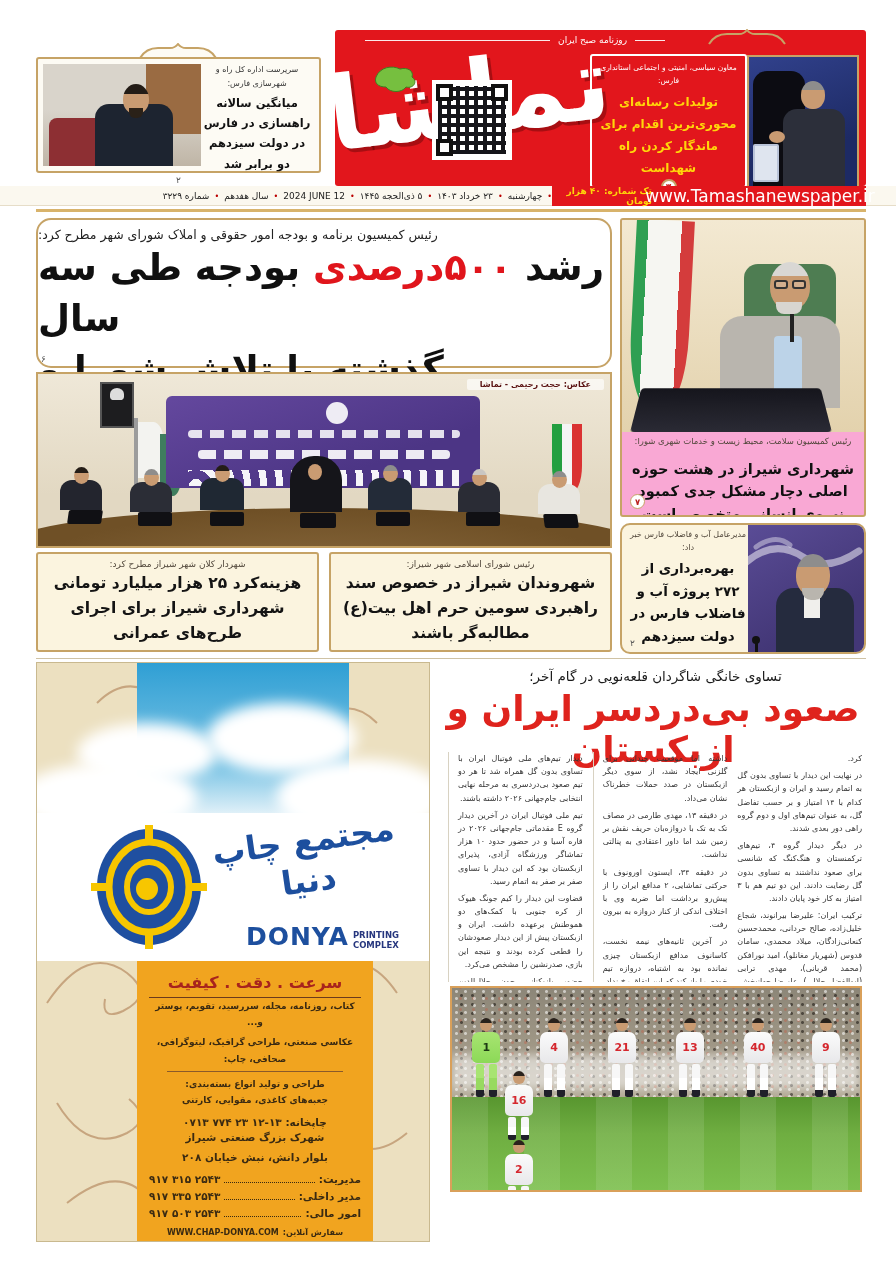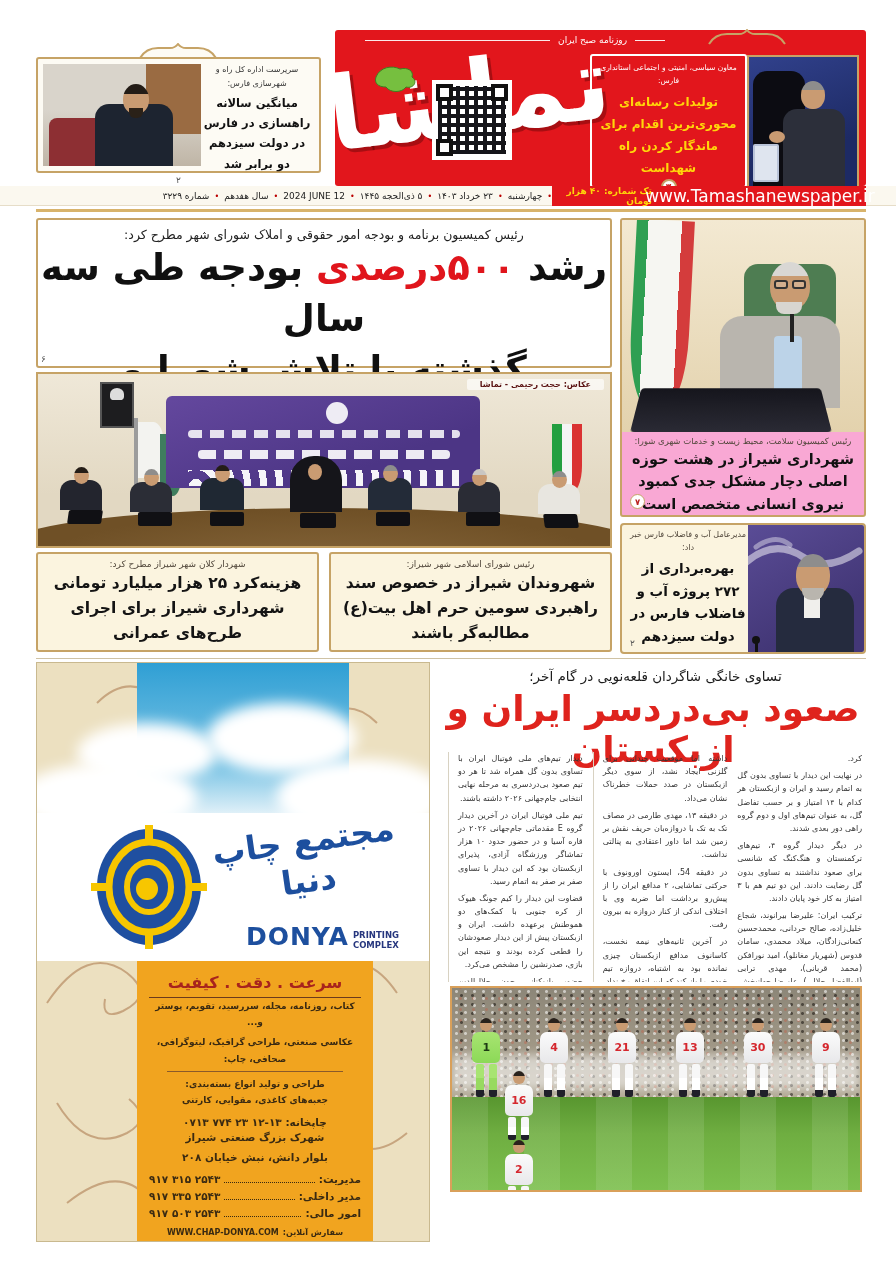--- a/index.html
+++ b/index.html
@@ -39,44 +39,44 @@
   
   .date-bar{position:absolute;left:0;top:186px;width:896px;height:20px;background:#fbf8ef;border-bottom:1px solid #e6ddc8;}
   .date-red{position:absolute;left:552px;top:0;width:314px;height:20px;background:#e2161c;}
   .date-line{position:absolute;right:344px;left:8px;top:0;height:20px;direction:rtl;display:flex;align-items:center;gap:5px;font-size:9px;color:#222;white-space:nowrap;overflow:hidden;}
   .date-line .dot{color:#b00;font-size:8px;}
   .price{position:absolute;left:556px;top:0;width:96px;height:20px;display:flex;align-items:center;justify-content:center;color:#ffd60a;font-size:9px;font-weight:bold;}
   .site{position:absolute;left:660px;top:0;width:200px;height:20px;display:flex;align-items:center;justify-content:center;color:#fff;font-size:17px;}
   .gold-rule{position:absolute;left:36px;top:209px;width:830px;height:3px;background:#d8b36b;}
 
   
-  .lead-box{position:absolute;left:36px;top:218px;width:576px;height:150px;border:2px solid #c6a366;border-radius:3px;background:#fff;text-align:center;padding-top:7px;}
+  .lead-box{position:absolute;left:36px;top:218px;width:576px;height:150px;border:2px solid #c6a366;border-radius:15px;background:#fff;text-align:left;padding-top:7px;}
   .lead-box .kicker{font-size:12.5px;color:#222;}
   .lead-title{font-size:37px;font-weight:900;color:#101010;line-height:1.38;letter-spacing:-1px;direction:rtl;}
   .lead-title .hl{color:#e0151c;}
   .lead-ref{position:absolute;left:3px;bottom:2px;font-size:9px;color:#555;}
 
   .photo-box{position:absolute;left:36px;top:372px;width:576px;height:176px;border:2px solid #c6a366;overflow:hidden;background:#e9e1cf;}
   .photo-caption{position:absolute;right:6px;top:5px;background:rgba(255,255,255,.65);color:#5a1212;font-size:8px;font-weight:bold;padding:1px 13px;border-radius:2px;direction:rtl;}
 
   .sub-box{position:absolute;top:552px;height:100px;border:2px solid #c6a366;border-radius:3px;background:#fbf4df;text-align:center;padding-top:5px;direction:rtl;}
   .sub-box.l{left:36px;width:283px;}
   .sub-box.r{left:329px;width:283px;}
   .sub-box .kicker{font-size:9px;color:#50463a;}
   .sub-box .title{font-size:15.5px;font-weight:800;color:#141414;line-height:1.6;margin-top:2px;padding:0 8px;}
 
   
   .rcolA{position:absolute;left:620px;top:218px;width:246px;height:299px;border:2px solid #c6a366;border-radius:3px;background:#f9a8d4;overflow:hidden;}
   .rcolA-photo{position:absolute;left:0;top:0;right:0;height:212px;background:linear-gradient(180deg,#f3e9d2,#e3d2ad);overflow:hidden;}
   .rcolA-text{position:absolute;left:0;right:0;top:212px;bottom:0;text-align:center;padding-top:4px;direction:rtl;}
   .rcolA-text .kicker{font-size:8.5px;color:#50463a;}
-  .rcolA-text .title{font-size:14.5px;font-weight:800;color:#111;line-height:1.55;margin-top:2px;padding:0 6px;}
+  .rcolA-text .title{font-size:14.5px;font-weight:800;color:#111;line-height:1.55;margin-top:12px;padding:0 6px;}
   .circle-ref{position:absolute;width:15px;height:15px;border-radius:50%;background:#fff;border:1.5px solid #c6a366;color:#b22;font-size:8.5px;font-weight:bold;display:flex;align-items:center;justify-content:center;}
 
-  .rcolB{position:absolute;left:620px;top:523px;width:246px;height:131px;border:2px solid #c6a366;border-radius:4px;background:#fbf4df;overflow:hidden;}
+  .rcolB{position:absolute;left:620px;top:523px;width:246px;height:131px;border:2px solid #c6a366;border-radius:10px;background:#fbf4df;overflow:hidden;}
   .rcolB-photo{position:absolute;right:0;top:0;width:116px;height:100%;background:linear-gradient(150deg,#5a4c96,#433777 70%);overflow:hidden;}
   .rcolB-text{position:absolute;left:6px;top:4px;width:120px;text-align:center;direction:rtl;}
   .rcolB-text .kicker{font-size:8px;color:#50463a;line-height:1.6;}
   .rcolB-text .title{font-size:13.5px;font-weight:800;color:#111;line-height:1.7;margin-top:2px;}
 
   
   .bottom-rule{position:absolute;left:36px;top:658px;width:830px;height:1px;background:#cfc2a4;}
 
   .ad{position:absolute;left:36px;top:662px;width:394px;height:580px;border:1px solid #c9b astray;border:1px solid #c9b98f;background:#ece0c0;overflow:hidden;}
   .ad-orn{position:absolute;inset:0;pointer-events:none;opacity:.55;}
@@ -389,21 +389,21 @@
   <div class="fb-cols" id="fb-cols">
       <div class="fb-col">
         <p>دیدار تیم‌های ملی فوتبال ایران با تساوی بدون گل همراه شد تا هر دو تیم صعود بی‌دردسری به مرحله نهایی انتخابی جام‌جهانی ۲۰۲۶ داشته باشند.</p>
         <p>تیم ملی فوتبال ایران در آخرین دیدار گروه E مقدماتی جام‌جهانی ۲۰۲۶ در قاره آسیا و در حضور حدود ۱۰ هزار تماشاگر ورزشگاه آزادی، پذیرای ازبکستان بود که این دیدار با تساوی صفر بر صفر به اتمام رسید.</p>
         <p>قضاوت این دیدار را کیم جونگ هیوک از کره جنوبی با کمک‌های دو هموطنش برعهده داشت. ایران و ازبکستان پیش از این دیدار صعودشان را قطعی کرده بودند و نتیجه این بازی، صدرنشین را مشخص می‌کرد.</p>
         <p>حضور بازیکنانی چون جلال‌الدین ماشاریپوف و ایستون اورونوف که در استقلال و پرسپولیس حضور دارند، در ترکیب تیم ملی ازبکستان بر جذابیت‌های این دیدار افزوده بود.</p>
       </div>
       <div class="fb-col">
         <p>داشته اما موقعیت چندانی برای گلزنی ایجاد نشد، از سوی دیگر ازبکستان در صدد حملات خطرناک نشان می‌داد.</p>
         <p>در دقیقه ۱۳، مهدی طارمی در مصاف تک به تک با دروازه‌بان حریف نقش بر زمین شد اما داور اعتقادی به پنالتی نداشت.</p>
-        <p>در دقیقه 54، ایستون اورونوف با حرکتی تماشایی، ۲ مدافع ایران را از پیش‌رو برداشت اما ضربه وی با اختلاف اندکی از کنار دروازه به بیرون رفت.</p>
+        <p>در دقیقه ۳۴، ایستون اورونوف با حرکتی تماشایی، ۲ مدافع ایران را از پیش‌رو برداشت اما ضربه وی با اختلاف اندکی از کنار دروازه به بیرون رفت.</p>
         <p>در آخرین ثانیه‌های نیمه نخست، کاسانوف مدافع ازبکستان چیزی نمانده بود به اشتباه، دروازه تیم خودی را باز کند که این اتفاق رخ نداد.</p>
       </div>
       <div class="fb-col">
         <p>کرد.</p>
         <p>در نهایت این دیدار با تساوی بدون گل به اتمام رسید و ایران و ازبکستان هر کدام با ۱۴ امتیاز و بر حسب تفاضل گل، به عنوان تیم‌های اول و دوم گروه راهی دور بعدی شدند.</p>
         <p>در دیگر دیدار گروه ۴، تیم‌های ترکمنستان و هنگ‌کنگ که شانسی برای صعود نداشتند به تساوی بدون گل رضایت دادند. این دو تیم هم با ۳ امتیاز به کار خود پایان دادند.</p>
         <p>ترکیب ایران: علیرضا بیرانوند، شجاع خلیل‌زاده، صالح حردانی، محمدحسین کنعانی‌زادگان، میلاد محمدی، سامان قدوس (شهریار مغانلو)، امید نورافکن (محمد قربانی)، مهدی ترابی (ابوالفضل جلالی)، علیرضا جهانبخش، سردار آزمون و مهدی طارمی.</p>
       </div>
     </div>
 
@@ -448,21 +448,21 @@
             <span>13</span>
           </div>
           <div class="pl">
             <i></i>
             <i></i>
           </div>
         </div>
         <div class="player">
           <div class="ph"></div>
           <div class="pt">
-            <span>30</span>
+            <span>40</span>
           </div>
           <div class="pl">
             <i></i>
             <i></i>
           </div>
         </div>
         <div class="player">
           <div class="ph"></div>
           <div class="pt">
             <span>9</span>

